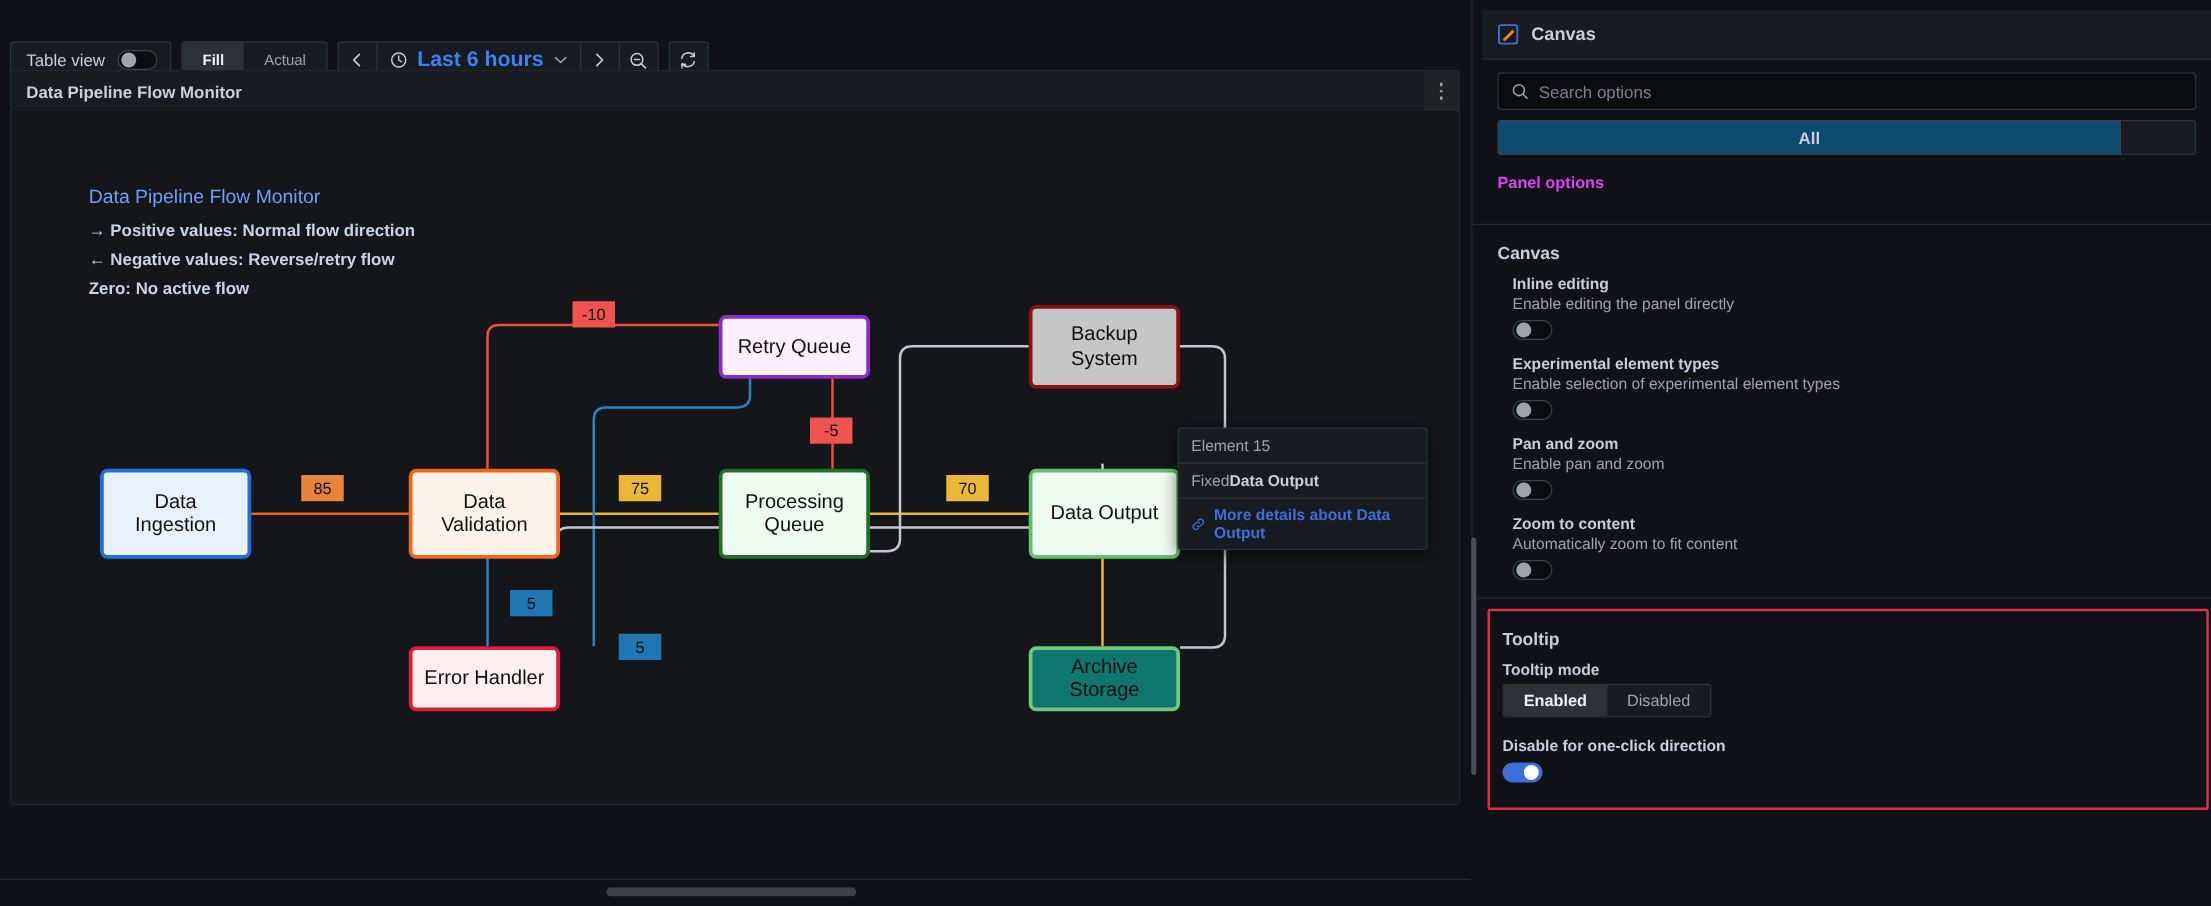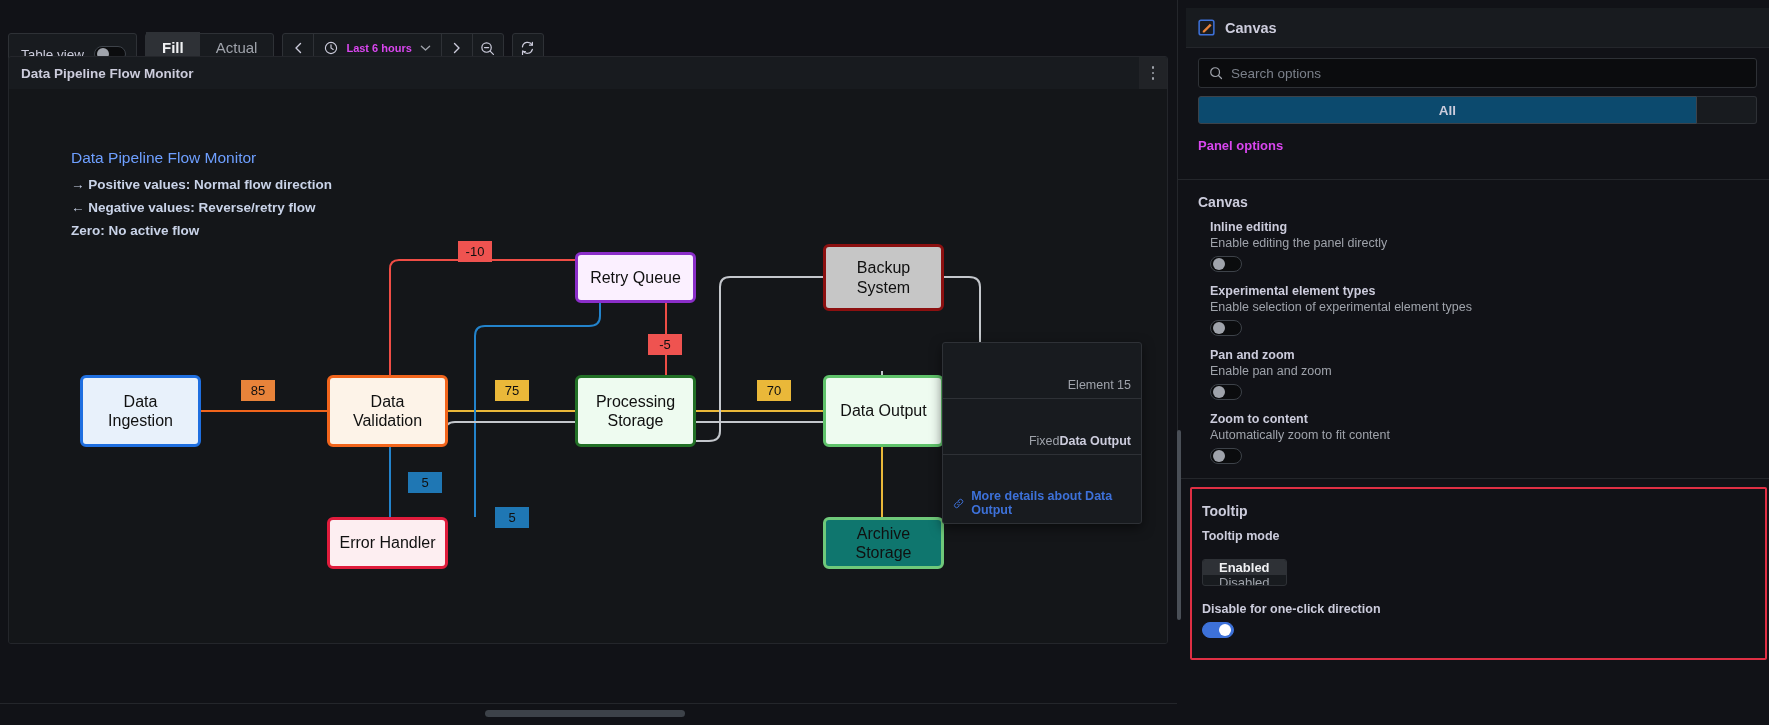--- a/index.html
+++ b/index.html
@@ -11,21 +11,21 @@
   }
   body { position: relative; }
 
   
   .toolbar {
     position: absolute; top: 0; left: 0; width: 1177px; height: 52px;
     background: #111217;
     display: flex; align-items: center; padding: 0 8px; gap: 8px;
   }
   .tb-group {
-    display: flex; align-items: flex-end;
+    display: flex; align-items: center;
     background: #181b1f;
     border: 1px solid #2e3136;
     border-radius: 3px;
     height: 30px;
     margin-top: 44px;
   }
   .tb-tableview { padding: 0 10px 0 12px; gap: 10px; }
   .tb-tableview .lbl { color: #ccccdc; font-size: 13.5px; }
   .switch {
     width: 32px; height: 16px; border-radius: 9px;
@@ -36,36 +36,36 @@
     position: absolute; top: 1px; left: 2px;
     width: 12px; height: 12px; border-radius: 50%;
     background: #9fa3ab;
   }
   .switch.on { background: #3d71d9; border-color: #3d71d9; }
   .switch.on .knob { left: auto; right: 2px; background: #fff; }
 
   .seg { display: flex; height: 30px; }
   .seg .opt {
     display: flex; align-items: center; justify-content: center;
-    padding: 0 16px; font-size: 15px; color: #9fa3ab;
+    padding: 0 16px; font-size: 12px; color: #9fa3ab;
     background: transparent; border: none; cursor: pointer;
     font-family: inherit; height: 100%;
   }
   .seg .opt.active { background: #2e3136; color: #f0f1f3; font-weight: bold; }
 
   .tb-time { gap: 0; }
   .tb-btn {
     width: 30px; height: 28px; display: flex; align-items: center;
     justify-content: center; color: #ccccdc; cursor: pointer;
     font-size: 13px; background: transparent; border: none;
     font-family: inherit;
   }
   .tb-time-main {
     display: flex; align-items: center; gap: 8px;
-    padding: 0 10px; height: 28px; color: #d946ef; font-size: 11px;
+    padding: 0 10px; height: 28px; color: #3b82f6; font-size: 17px;
     font-weight: bold; cursor: pointer;
     border-left: 1px solid #2e3136; border-right: 1px solid #2e3136;
   }
   .tb-sep { width: 1px; height: 100%; background: #2e3136; }
   .icon-svg { display: block; }
 
   
   .panel {
     position: absolute; left: 8px; top: 56px;
     width: 1160px; height: 588px;
@@ -136,25 +136,24 @@
     position: absolute; left: 933px; top: 253px;
     width: 200px;
     background: #181b1f;
     border: 1px solid #2e3136;
     border-radius: 3px;
     font-size: 12.5px;
     z-index: 40;
     box-shadow: 0 4px 12px rgba(0,0,0,.5);
   }
   .tt-row {
-    display: flex; align-items: center; justify-content: flex-end;
+    display: flex; align-items: center; justify-content: flex-start;
     padding: 6px 10px;
     border-bottom: 1px solid #2e3136;
     min-height: 28px;
-    margin-top: 28px;
   }
   .tt-row:last-child { border-bottom: none; }
   .tt-head { color: #9fa3ab; }
   .tt-key { color: #9fa3ab; }
   .tt-val { color: #ccccdc; font-weight: bold; }
   .tt-link {
     display: flex; align-items: center; gap: 7px;
     color: #3d71d9; font-weight: bold; cursor: pointer;
   }
 
@@ -352,21 +351,21 @@
       <div class="l-title">Data Pipeline Flow Monitor</div>
       <div class="l-line">→ Positive values: Normal flow direction</div>
       <div class="l-line">← Negative values: Reverse/retry flow</div>
       <div class="l-line">Zero: No active flow</div>
     </div>
 
     <div id="nodes-layer">
         <div class="node" style="left: 71px; top: 286px; width: 121px; height: 72px; background: rgb(232, 241, 251); border: 3px solid rgb(31, 111, 224);">Data Ingestion</div>
         <div class="node" style="left: 318px; top: 286px; width: 121px; height: 72px; background: rgb(253, 243, 232); border: 3px solid rgb(242, 101, 28);">Data Validation</div>
         <div class="node" style="left: 566px; top: 163px; width: 121px; height: 51px; background: rgb(251, 240, 255); border: 3px solid rgb(139, 46, 201);">Retry Queue</div>
-        <div class="node" style="left: 566px; top: 286px; width: 121px; height: 72px; background: rgb(238, 251, 240); border: 3px solid rgb(34, 112, 38);">Processing Storage</div>
+        <div class="node" style="left: 566px; top: 286px; width: 121px; height: 72px; background: rgb(238, 251, 240); border: 3px solid rgb(34, 112, 38);">Processing Queue</div>
         <div class="node" style="left: 814px; top: 155px; width: 121px; height: 67px; background: rgb(198, 198, 198); border: 3px solid rgb(140, 16, 16);">Backup System</div>
         <div class="node" style="left: 814px; top: 286px; width: 121px; height: 72px; background: rgb(238, 251, 240); border: 3px solid rgb(95, 194, 106);">Data Output</div>
         <div class="node" style="left: 318px; top: 428px; width: 121px; height: 52px; background: rgb(253, 238, 241); border: 3px solid rgb(224, 28, 60);">Error Handler</div>
         <div class="node" style="left: 814px; top: 428px; width: 121px; height: 52px; background: #0f766e; border: 3px solid rgb(111, 201, 122);">Archive Storage</div>
       </div>
     <div id="labels-layer">
         <div class="edge-label el-orange" style="left: 232px; top: 291px;">85</div>
         <div class="edge-label el-red" style="left: 449px; top: 152px;">-10</div>
         <div class="edge-label el-red" style="left: 639px; top: 245px;">-5</div>
         <div class="edge-label el-yellow" style="left: 486px; top: 291px;">75</div>
@@ -462,21 +461,21 @@
         </div>
     </div>
 
     <div class="sb-divider"></div>
 
     <div class="tooltip-box">
       <div class="sb-group-title">Tooltip</div>
 
       <div class="sb-field">
         <div class="f-label">Tooltip mode</div>
-        <div class="mini-seg" style="margin-top:14px;flex-direction:column;">
+        <div class="mini-seg" style="margin-top:2px;">
           <button class="opt active">Enabled</button>
           <button class="opt">Disabled</button>
         </div>
       </div>
 
       <div class="sb-field" style="padding-top:10px;">
         <div class="f-label">Disable for one-click direction</div>
         <div class="switch on" style="margin-top:6px;">
           <span class="knob"></span>
         </div>

